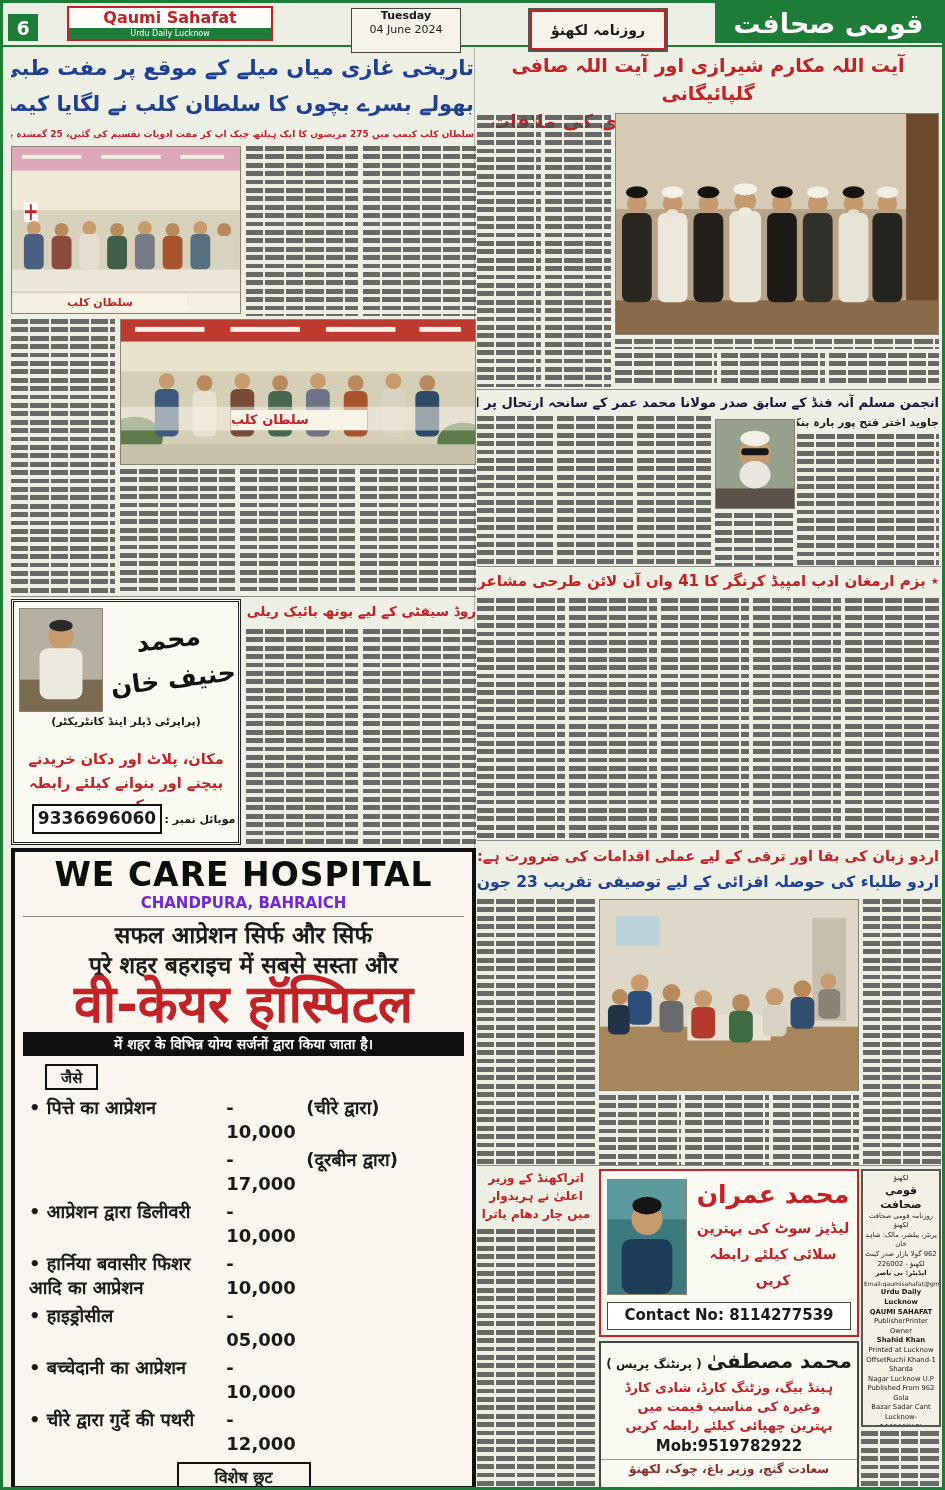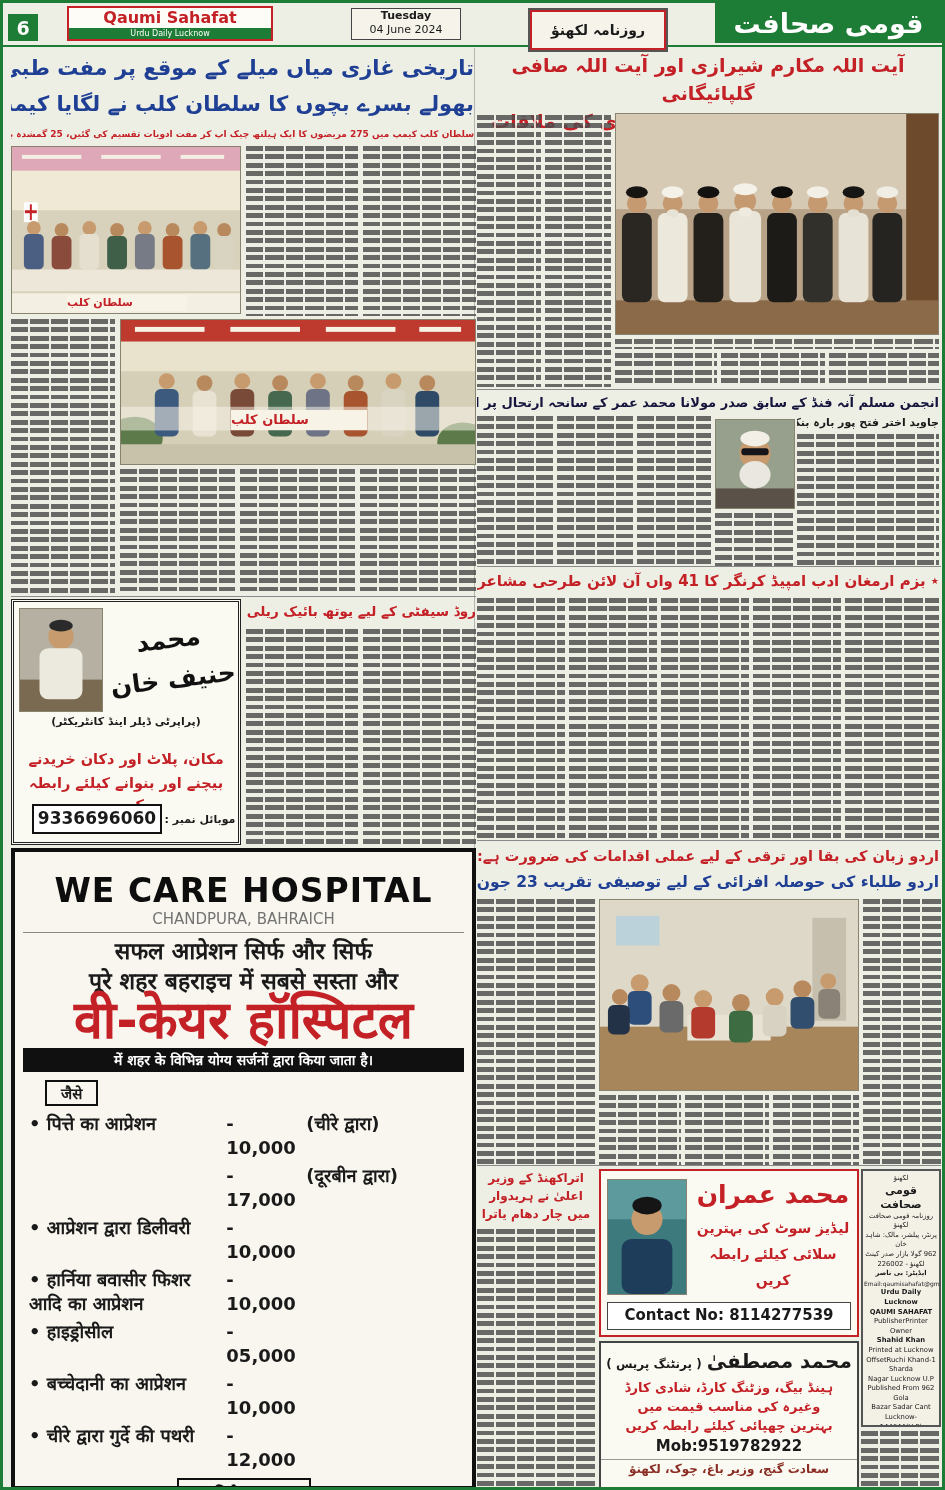--- a/index.html
+++ b/index.html
@@ -27,23 +27,23 @@
   .logo{border:2px solid #c42127;background:#fdfcf6;box-sizing:border-box;text-align:center;}
   .logo .t{color:#c42127;font-weight:bold;font-size:16px;line-height:20px;}
   .logo .s{background:#1d7c35;color:#fff;font-size:8px;line-height:11px;}
   .datebox{border:1.5px solid #444;box-sizing:border-box;text-align:center;font-size:11px;line-height:14px;background:#f6f4ea;}
   .nameplate{border:2px solid #555;box-shadow:inset 0 0 0 2px #c42127;box-sizing:border-box;
              display:flex;align-items:center;justify-content:center;font-weight:bold;font-size:14px;background:#f6f4ea;}
   .mast{background:#1d7c35;color:#fff;display:flex;align-items:center;justify-content:center;
         font-weight:bold;font-size:27px;}
   
   .adbox{box-sizing:border-box;background:#fbfaf2;}
-  .hosp{border:4px solid #101010;padding:20px 8px;box-sizing:border-box;background:#f8f6ee;}
+  .hosp{border:4px solid #101010;padding:4px 8px;box-sizing:border-box;background:#f8f6ee;}
   .hosp .title{font-size:33px;font-weight:bold;letter-spacing:1px;text-align:center;line-height:38px;color:#0d0d0d;}
-  .hosp .loc{font-size:15px;font-weight:normal;color:#737373;text-align:center;line-height:19px;}
+  .hosp .loc{font-size:15px;font-weight:bold;color:#6d28d9;text-align:center;line-height:19px;}
   .hosp .intro{font-size:23px;font-weight:bold;text-align:center;line-height:30px;}
   .hosp .brand{font-size:52px;font-weight:bold;color:#c42127;text-align:center;line-height:48px;}
   .hosp .band{background:#101010;color:#fff;font-size:14px;font-weight:bold;text-align:center;line-height:24px;margin:4px 0;}
   .hosp .jaise{display:inline-block;border:2px solid #101010;font-size:15px;font-weight:bold;padding:1px 14px;margin:4px 0 2px 22px;}
   .hosp-row{display:flex;align-items:flex-start;font-size:18px;font-weight:bold;line-height:24px;margin:4px 0;}
   .hosp-label{width:46%;}
   .hosp-label::before{content:"• ";}
   .nb .hosp-label::before{content:"";}
   .hosp-price{width:80px;}
   .hosp-price::before{content:"-\2002";}
@@ -58,21 +58,21 @@
 <body>
 
 <div class="page">
 
   <div class="abs" style="left:0;top:0;width:939px;height:42px;border-bottom:2px solid #1d7c35;">
     <div class="abs pagenum" style="left:5px;top:11px;width:30px;height:27px;">6</div>
     <div class="abs logo" style="left:64px;top:3px;width:206px;height:35px;">
       <div class="t">Qaumi Sahafat</div>
       <div class="s">Urdu Daily Lucknow</div>
     </div>
-    <div class="abs datebox" style="left:348px;top:5px;width:110px;height:32px;">
+    <div class="abs datebox" style="left:348px;top:5px;width:110px;height:45px;">
       <div class="b">Tuesday</div>
       <div>04 June 2024</div>
     </div>
     <div class="abs nameplate rtl" style="left:525px;top:5px;width:140px;height:44px;">روزنامہ لکھنؤ</div>
     <div class="abs mast rtl" style="left:712px;top:0;width:227px;height:40px;">قومی صحافت</div>
   </div>
 
   <div class="abs vr" style="left:471px;top:45px;height:1118px;"></div>
   <div class="abs hr" style="left:474px;top:386px;width:464px;"></div>
   <div class="abs hr" style="left:474px;top:563px;width:464px;"></div>

